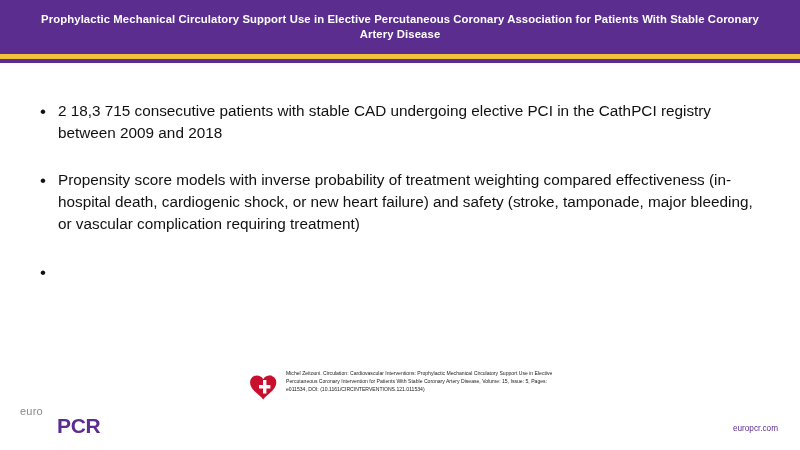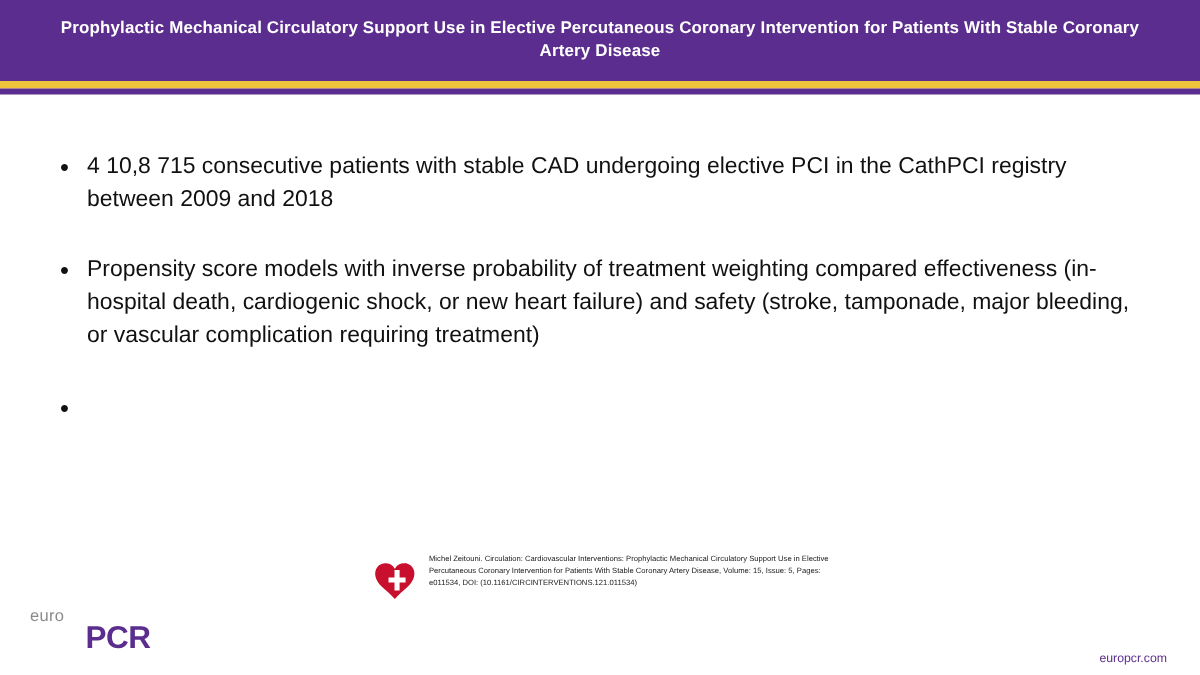--- a/index.html
+++ b/index.html
@@ -121,49 +121,49 @@
     font-size: 21px;
     font-weight: bold;
     color: #5b2d8e;
     letter-spacing: -0.3px;
     display: block;
     margin-top: -2px;
     margin-left: 37px;
   }
   .europcr-url {
     position: absolute;
-    right: 22px; bottom: 7px;
+    right: 22px; bottom: 17px;
     font-size: 8.2px;
     color: #5b2d8e;
   }
 
   
   .bottom-strip {
     position: absolute;
     bottom: 0; left: 0;
     width: 800px; height: 2px;
     background: #ffffff;
   }
 </style>
 </head>
 <body>
 
 <div class="slide">
 
   <div class="header">
-    <div class="header-title">Prophylactic Mechanical Circulatory Support Use in Elective Percutaneous Coronary Intervention for Patients With Stable Coronary Artery Disease</div>
+    <div class="header-title">Prophylactic Mechanical Circulatory Support Use in Elective Percutaneous Coronary Association for Patients With Stable Coronary Artery Disease</div>
   </div>
   <div class="bar-gold"></div>
   <div class="bar-purple"></div>
 
   <div class="body">
 
     <div class="bullet">
       <div class="bullet-dot">•</div>
-      <div class="bullet-text">4 10,8 715 consecutive patients with stable CAD undergoing elective PCI in the CathPCI registry between 2009 and 2018</div>
+      <div class="bullet-text">2 18,3 715 consecutive patients with stable CAD undergoing elective PCI in the CathPCI registry between 2009 and 2018</div>
     </div>
 
     <div class="bullet">
       <div class="bullet-dot">•</div>
       <div class="bullet-text">Propensity score models with inverse probability of treatment weighting compared effectiveness (in-hospital death, cardiogenic shock, or new heart failure) and safety (stroke, tamponade, major bleeding, or vascular complication requiring treatment)</div>
     </div>
 
     <div class="bullet">
       <div class="bullet-dot">•</div>
     </div>

